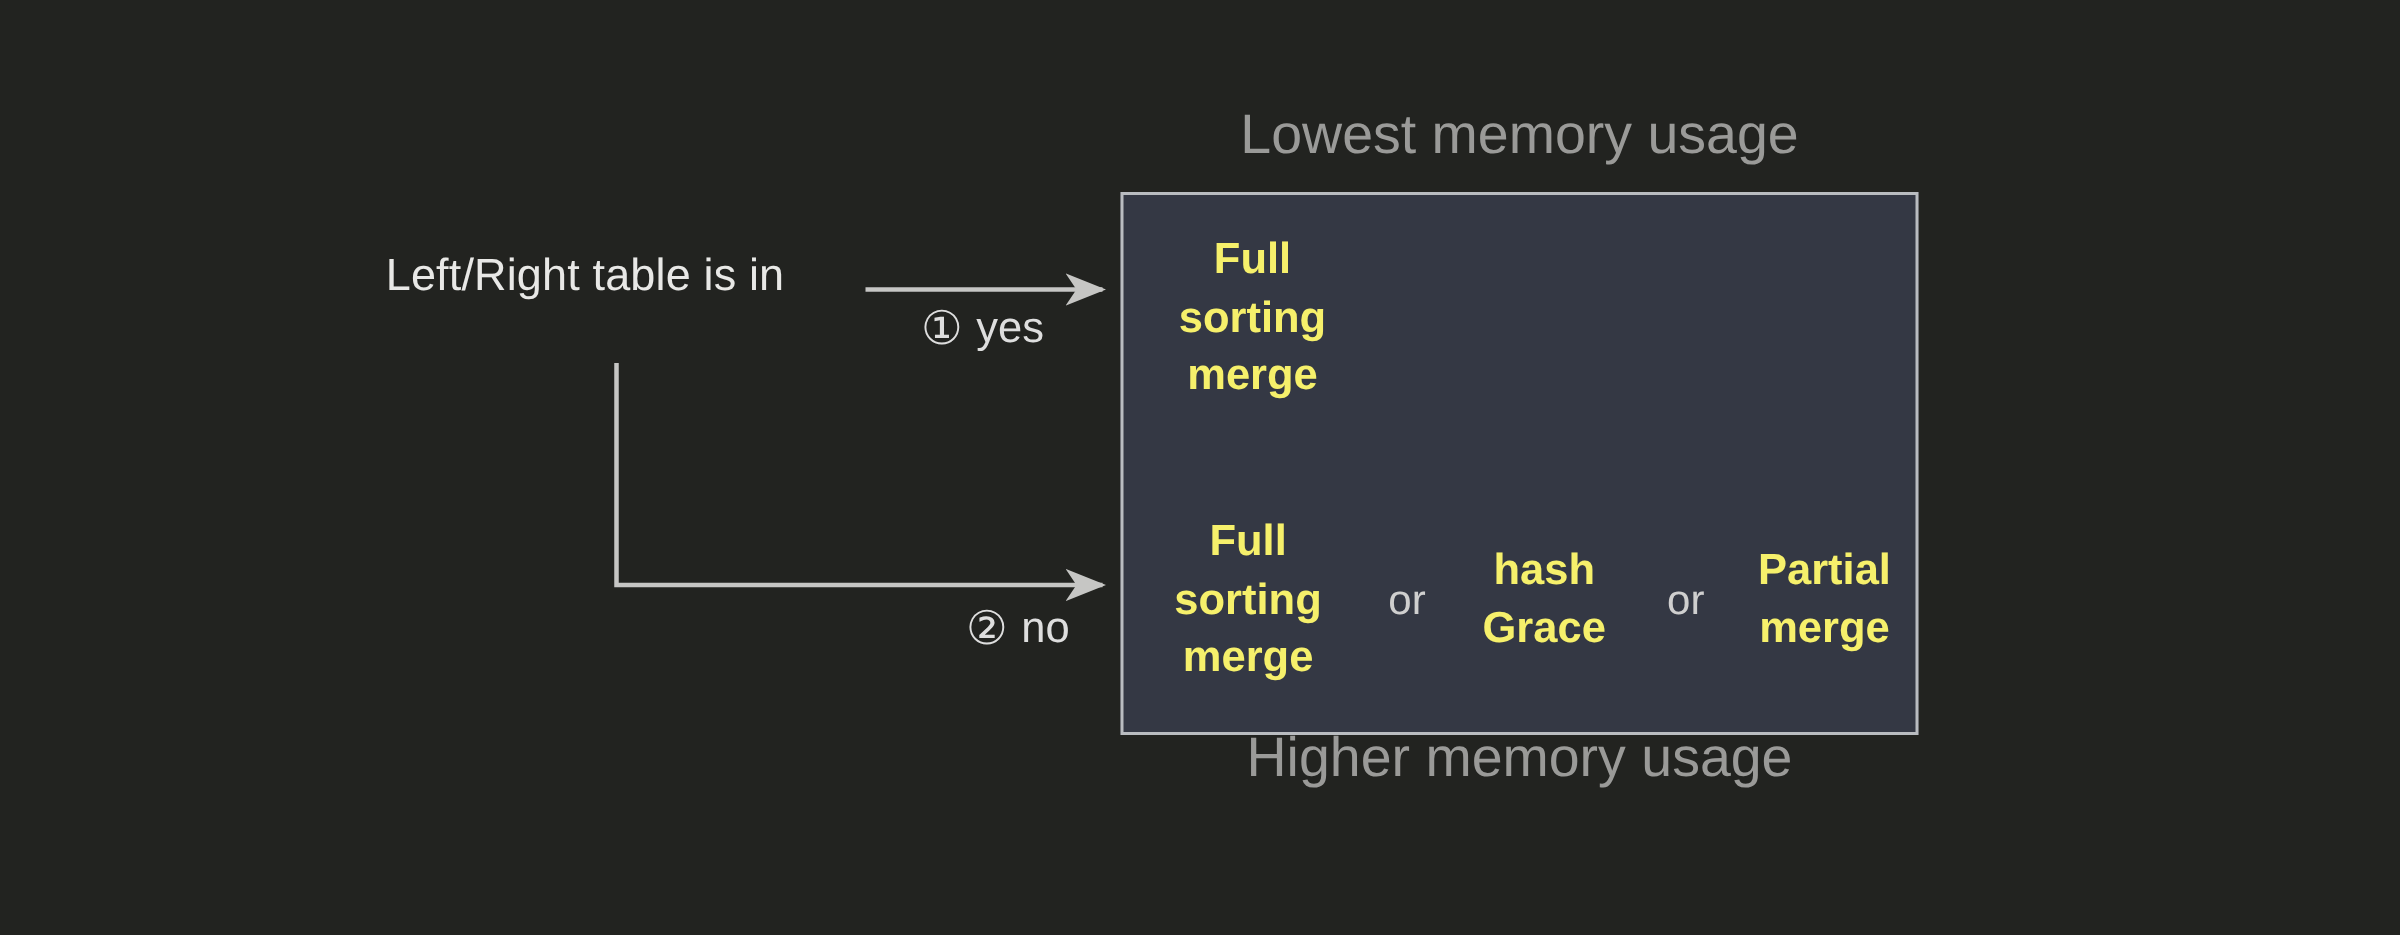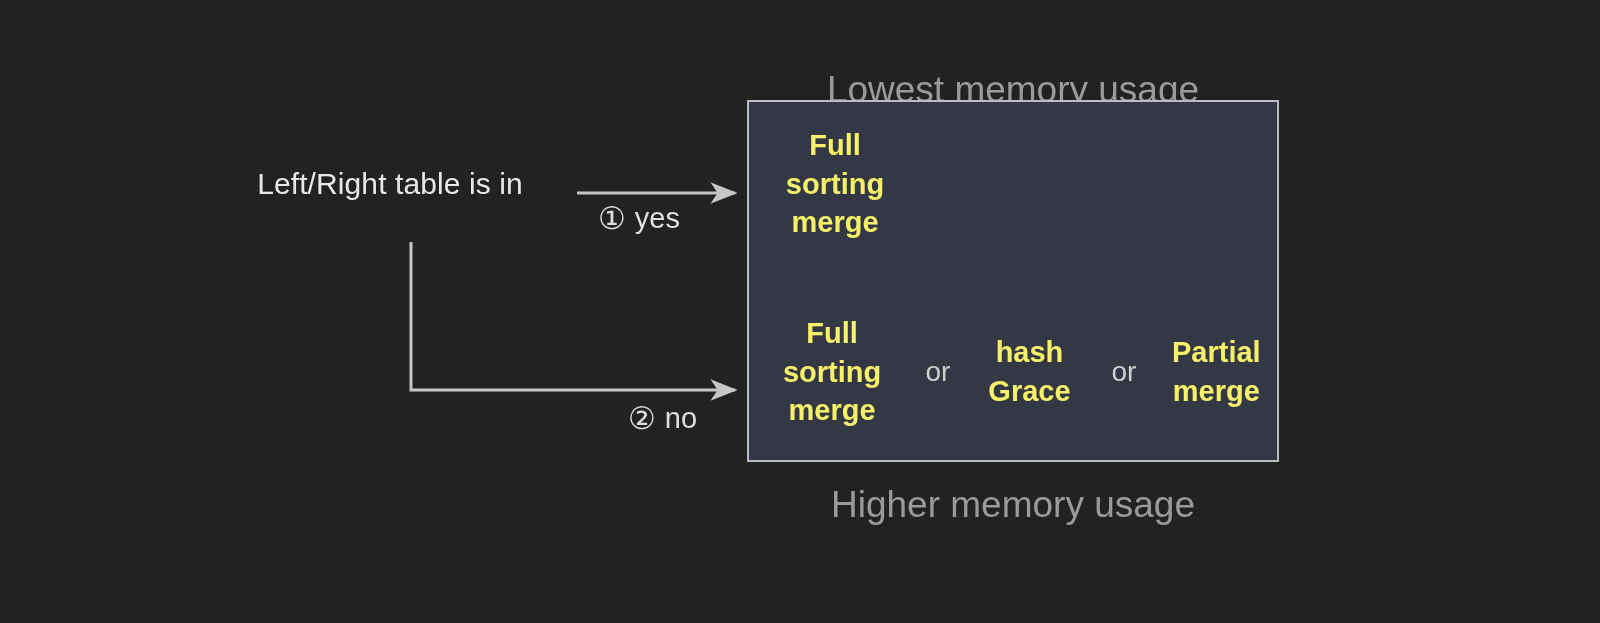--- a/index.html
+++ b/index.html
@@ -39,20 +39,21 @@
   }
   .question .qline { display: block; }
 
   
   .branch-label {
     position: absolute;
     color: #dedede;
     font-size: 29px;
     line-height: 1;
     white-space: nowrap;
+    margin-left: 16px;
   }
   .branch-label .circ {
     font-size: 31px;
     vertical-align: -1px;
     margin-right: 9px;
   }
   #branch-yes { left: 598px; top: 203px; }
   #branch-no  { left: 628px; top: 403px; text-align: right; }
 
   
@@ -76,21 +77,21 @@
     line-height: 1;
     white-space: nowrap;
   }
   #caption-top    { top: 71px; }
   #caption-bottom { top: 486px; }
 
   
   #options-panel {
     position: absolute;
     left: 747px;
-    top: 100px;
+    top: 128px;
     width: 532px;
     height: 362px;
     box-sizing: border-box;
     background: #343844;
     border: 2px solid #b9bcc0;
   }
 
   .opt-row {
     position: absolute;
     left: 0;

